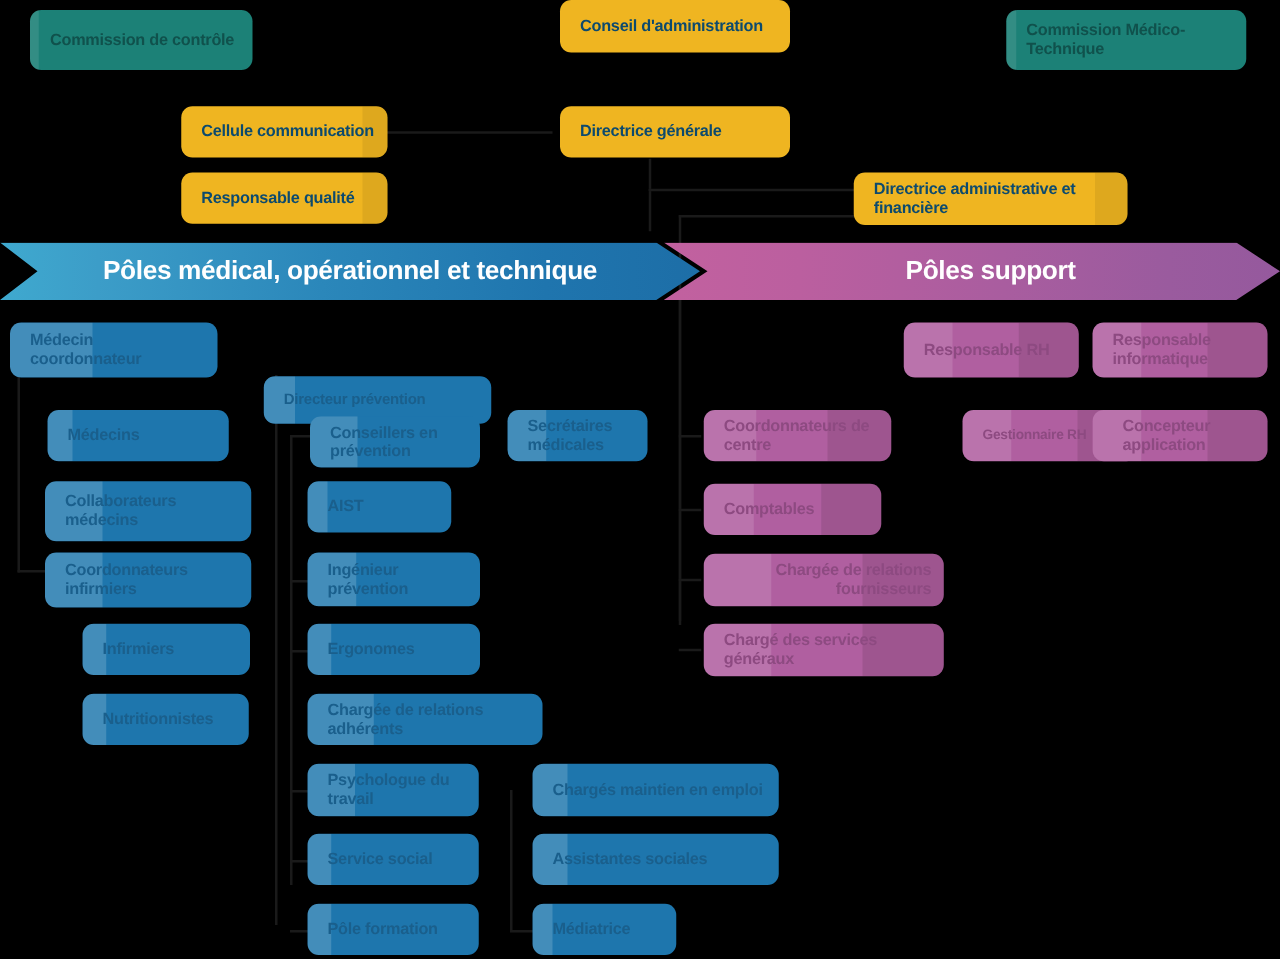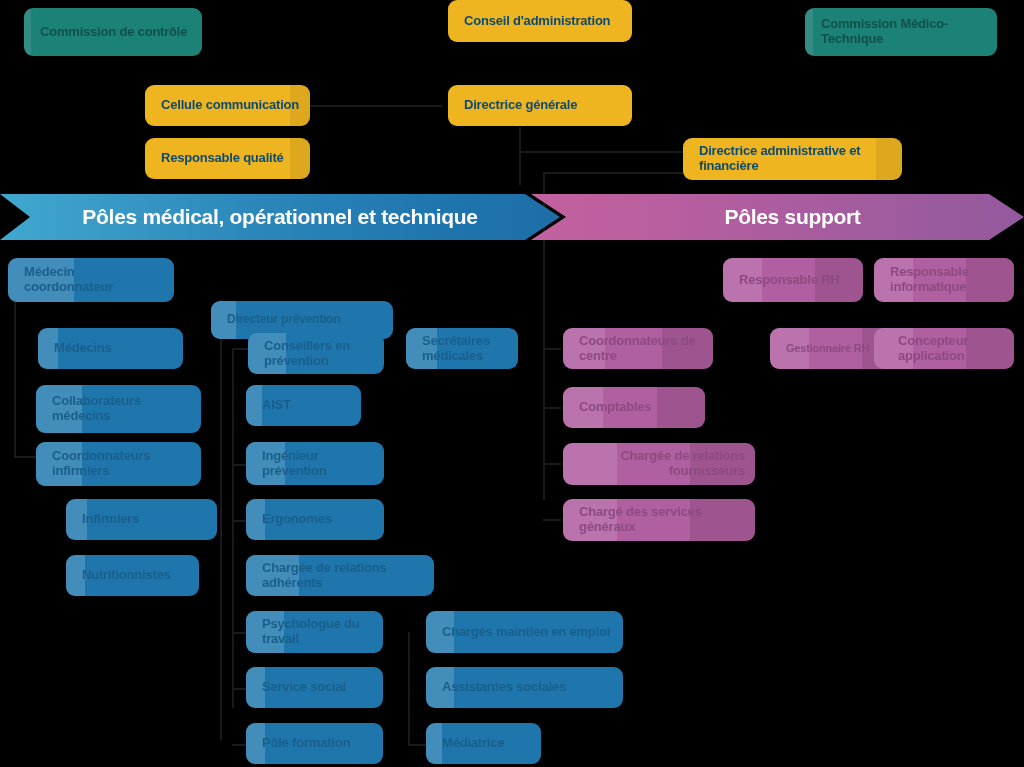--- a/index.html
+++ b/index.html
@@ -145,21 +145,21 @@
   </div>
   <div class="node blue stripe-sm" style="left:38px;top:328px;width:145px;height:41px;font-size:13px;">
     <span class="lbl">Médecins</span>
   </div>
   <div class="node blue" style="left:36px;top:385px;width:165px;height:48px;font-size:13px;">
     <span class="lbl">Collaborateurs médecins</span>
   </div>
   <div class="node blue" style="left:36px;top:442px;width:165px;height:44px;font-size:13px;">
     <span class="lbl">Coordonnateurs infirmiers</span>
   </div>
-  <div class="node blue stripe-sm" style="left:66px;top:499px;width:151px;height:41px;font-size:13px;">
+  <div class="node blue stripe-sm" style="left:66px;top:499px;width:134px;height:41px;font-size:13px;">
     <span class="lbl">Infirmiers</span>
   </div>
   <div class="node blue stripe-sm" style="left:66px;top:555px;width:133px;height:41px;font-size:13px;">
     <span class="lbl">Nutritionnistes</span>
   </div>
 
   <div class="node blue stripe-sm" style="left:211px;top:261px;width:182px;height:38px;font-size:12px;margin-top:40px;">
     <span class="lbl">Directeur prévention</span>
   </div>
   <div class="node blue" style="left:248px;top:333px;width:136px;height:41px;font-size:13px;">

